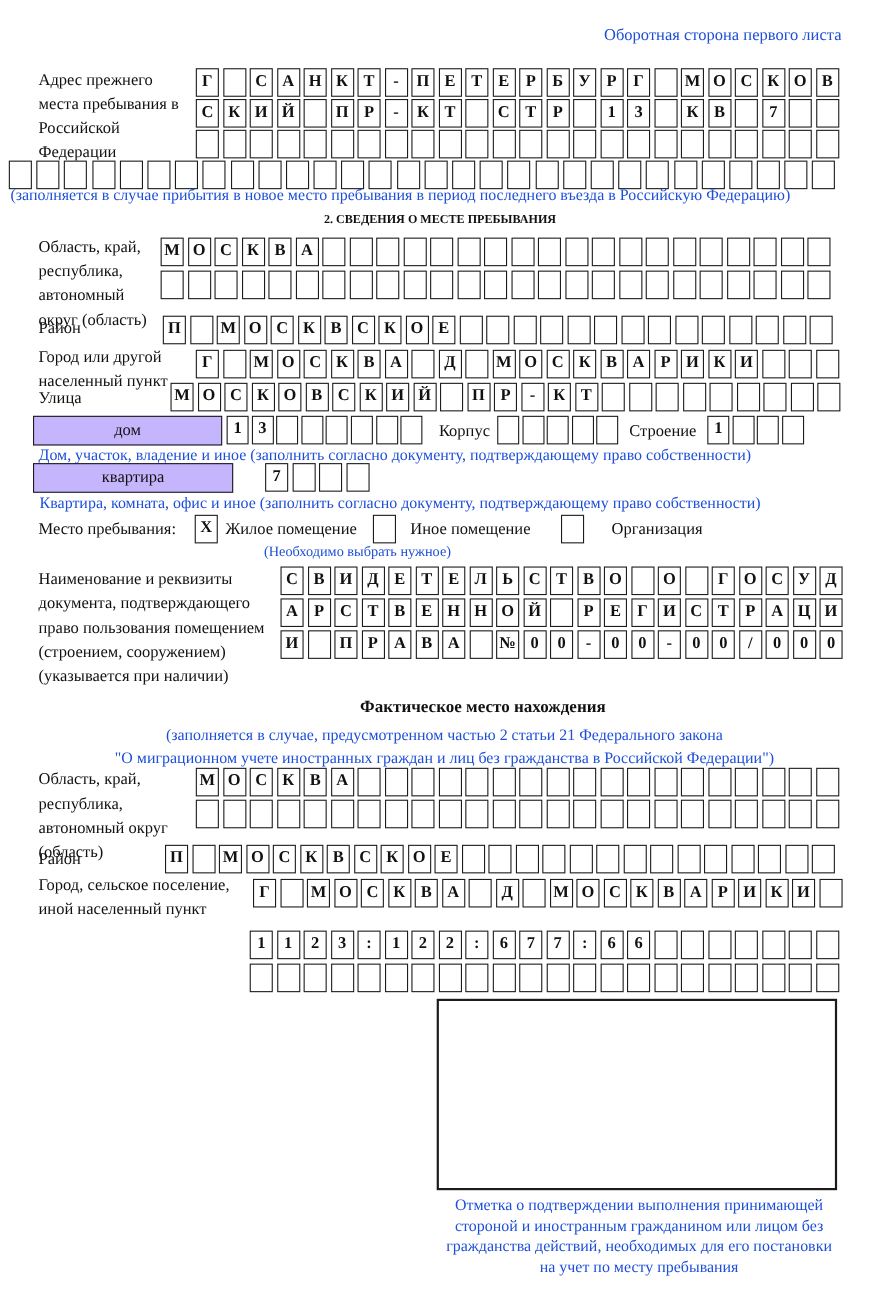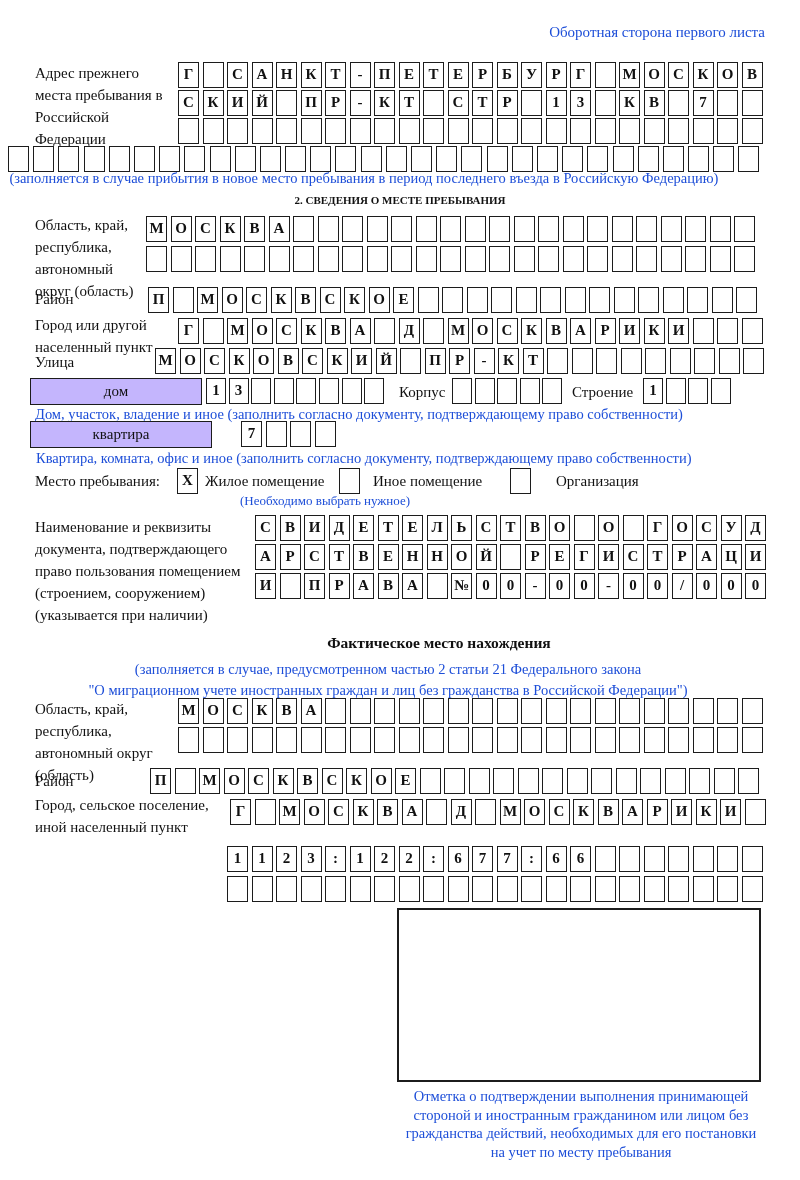--- a/index.html
+++ b/index.html
@@ -80,21 +80,21 @@
   <div class="abs boxrow" style="left:510px;top:468px;"><span class="cell"></span></div>
   <div class="abs lbl" style="left:556px;top:470px;">Организация</div>
   <div class="abs note" style="left:240px;top:493px;font-size:13px;">(Необходимо выбрать нужное)</div>
 
   <div class="abs lbl" style="left:35px;top:516px;width:212px;">Наименование и реквизиты документа, подтверждающего право пользования помещением (строением, сооружением) (указывается при наличии)</div>
   <div class="abs boxrow" style="left:255px;top:515px;"><span class="cell">С</span><span class="cell">В</span><span class="cell">И</span><span class="cell">Д</span><span class="cell">Е</span><span class="cell">Т</span><span class="cell">Е</span><span class="cell">Л</span><span class="cell">Ь</span><span class="cell">С</span><span class="cell">Т</span><span class="cell">В</span><span class="cell">О</span><span class="cell"></span><span class="cell">О</span><span class="cell"></span><span class="cell">Г</span><span class="cell">О</span><span class="cell">С</span><span class="cell">У</span><span class="cell">Д</span></div>
   <div class="abs boxrow" style="left:255px;top:544px;"><span class="cell">А</span><span class="cell">Р</span><span class="cell">С</span><span class="cell">Т</span><span class="cell">В</span><span class="cell">Е</span><span class="cell">Н</span><span class="cell">Н</span><span class="cell">О</span><span class="cell">Й</span><span class="cell"></span><span class="cell">Р</span><span class="cell">Е</span><span class="cell">Г</span><span class="cell">И</span><span class="cell">С</span><span class="cell">Т</span><span class="cell">Р</span><span class="cell">А</span><span class="cell">Ц</span><span class="cell">И</span></div>
   <div class="abs boxrow" style="left:255px;top:573px;"><span class="cell">И</span><span class="cell"></span><span class="cell">П</span><span class="cell">Р</span><span class="cell">А</span><span class="cell">В</span><span class="cell">А</span><span class="cell"></span><span class="cell">№</span><span class="cell">0</span><span class="cell">0</span><span class="cell">-</span><span class="cell">0</span><span class="cell">0</span><span class="cell">-</span><span class="cell">0</span><span class="cell">0</span><span class="cell">/</span><span class="cell">0</span><span class="cell">0</span><span class="cell">0</span></div>
 
   <div class="abs bold center" style="left:0;top:634px;width:800px;font-size:15.5px;margin-left:39px;">Фактическое место нахождения</div>
-  <div class="abs note center pre" style="left:0;top:659px;width:776px;line-height:21px;">(заполняется в случае, предусмотренном частью 2 статьи 21 Федерального закона
+  <div class="abs note center pre" style="left:16px;top:659px;width:776px;line-height:21px;">(заполняется в случае, предусмотренном частью 2 статьи 21 Федерального закона
 "О миграционном учете иностранных граждан и лиц без гражданства в Российской Федерации")</div>
 
   <div class="abs lbl" style="left:35px;top:698px;width:132px;">Область, край, республика, автономный округ (область)</div>
   <div class="abs boxrow" style="left:178px;top:698px;"><span class="cell">М</span><span class="cell">О</span><span class="cell">С</span><span class="cell">К</span><span class="cell">В</span><span class="cell">А</span><span class="cell"></span><span class="cell"></span><span class="cell"></span><span class="cell"></span><span class="cell"></span><span class="cell"></span><span class="cell"></span><span class="cell"></span><span class="cell"></span><span class="cell"></span><span class="cell"></span><span class="cell"></span><span class="cell"></span><span class="cell"></span><span class="cell"></span><span class="cell"></span><span class="cell"></span><span class="cell"></span></div>
   <div class="abs boxrow" style="left:178px;top:727px;"><span class="cell"></span><span class="cell"></span><span class="cell"></span><span class="cell"></span><span class="cell"></span><span class="cell"></span><span class="cell"></span><span class="cell"></span><span class="cell"></span><span class="cell"></span><span class="cell"></span><span class="cell"></span><span class="cell"></span><span class="cell"></span><span class="cell"></span><span class="cell"></span><span class="cell"></span><span class="cell"></span><span class="cell"></span><span class="cell"></span><span class="cell"></span><span class="cell"></span><span class="cell"></span><span class="cell"></span></div>
 
   <div class="abs lbl" style="left:35px;top:770px;">Район</div>
   <div class="abs boxrow" style="left:150px;top:768px;"><span class="cell">П</span><span class="cell"></span><span class="cell">М</span><span class="cell">О</span><span class="cell">С</span><span class="cell">К</span><span class="cell">В</span><span class="cell">С</span><span class="cell">К</span><span class="cell">О</span><span class="cell">Е</span><span class="cell"></span><span class="cell"></span><span class="cell"></span><span class="cell"></span><span class="cell"></span><span class="cell"></span><span class="cell"></span><span class="cell"></span><span class="cell"></span><span class="cell"></span><span class="cell"></span><span class="cell"></span><span class="cell"></span><span class="cell"></span></div>
 
   <div class="abs lbl" style="left:35px;top:794px;width:195px;">Город, сельское поселение, иной населенный пункт</div>

